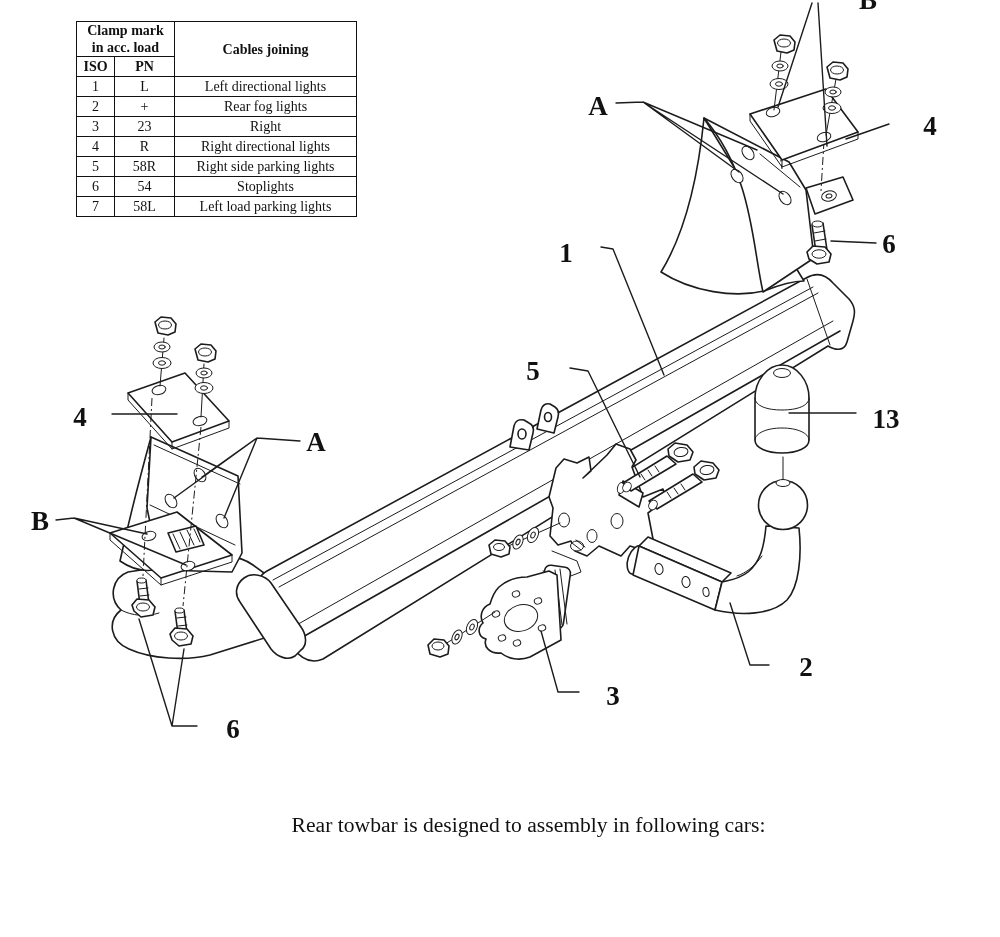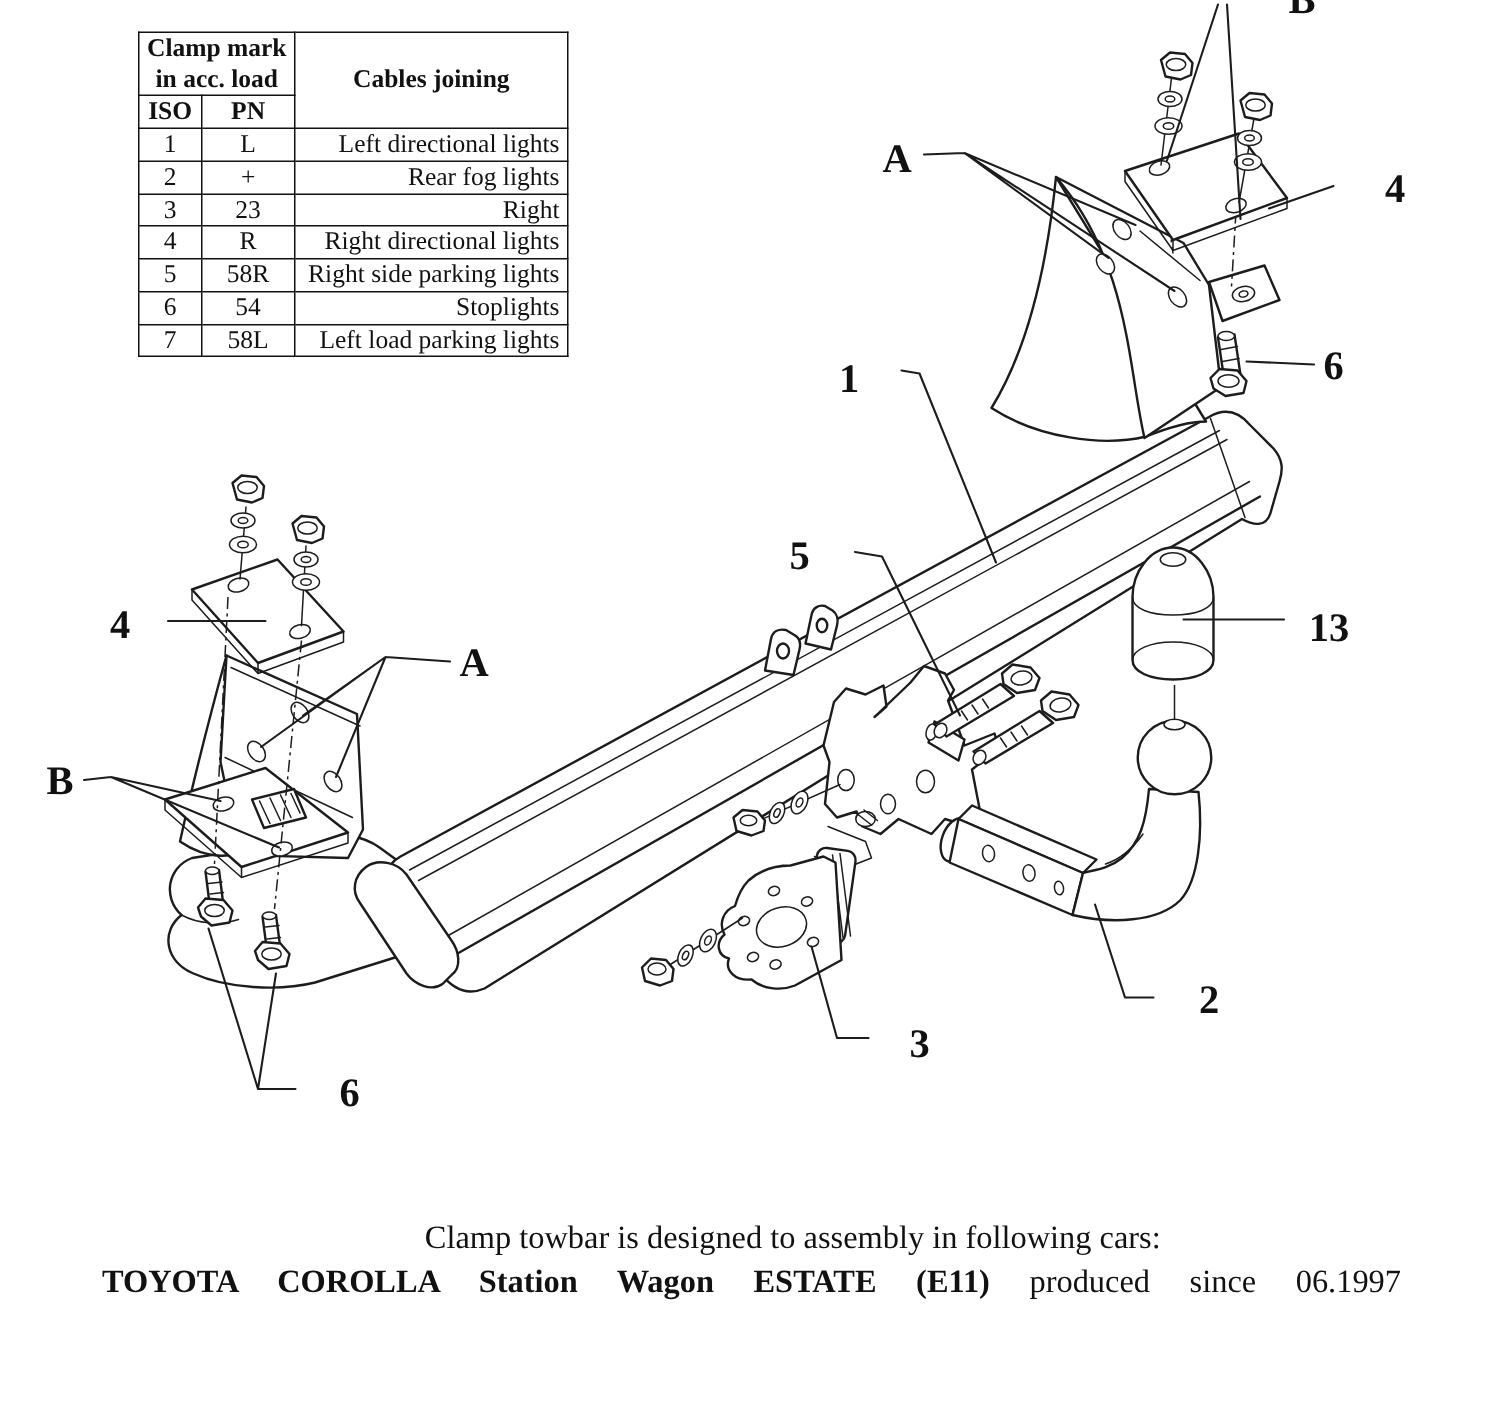--- a/index.html
+++ b/index.html
@@ -15,33 +15,33 @@
   .st { fill:#ffffff; stroke:#1c1c1c; stroke-width:1;   stroke-linejoin:round; }
   .dash { fill:none; stroke:#1c1c1c; stroke-width:1; stroke-dasharray:8 3 2 3; }
   .ld { fill:none; stroke:#1c1c1c; stroke-width:1.4; stroke-linejoin:round; stroke-linecap:round; }
   
   .part-label {
     position:absolute; transform:translate(-50%,-50%);
     font-weight:bold; font-size:27px; line-height:1; white-space:nowrap;
   }
   
   .clamp-table {
-    position:absolute; left:92px; top:21px; border-collapse:collapse;
-    font-size:17px; table-layout:fixed;
+    position:absolute; left:76px; top:21px; border-collapse:collapse;
+    font-size:14px; table-layout:fixed;
   }
   .clamp-table th, .clamp-table td {
     border:1.8px solid #111; padding:0 5px; line-height:1.22; height:19px;
     overflow:hidden; white-space:nowrap;
   }
   .clamp-table th { font-weight:bold; text-align:center; }
   .col-iso { width:38px; }
   .col-pn  { width:60px; }
   .col-cab { width:182px; }
   .cell-num { text-align:center; }
-  .cell-cab { text-align:right;margin-left:16px; }
+  .cell-cab { text-align:center;margin-left:16px; }
   
   .footer { position:absolute; left:68px; right:66px; top:811px; font-size:21.6px; line-height:29.4px; }
   .footer .center { text-align:center; padding-left:55px; }
   .footer .just   { text-align:justify; text-align-last:justify; }
   .footer b { font-weight:bold; }
 </style>
 </head>
 <body>
 
 <div class="page">
@@ -312,17 +312,16 @@
     </tr>
     <tr>
       <td class="cell-num">7</td>
       <td class="cell-num">58L</td>
       <td class="cell-cab">Left load parking lights</td>
     </tr>
   </tbody>
     </table>
 
   <div class="footer">
-    <div class="center">Clamp towbar is designed to assembly in following cars:</div>
-    <div class="just"><b>TOYOTA COROLLA Station Wagon ESTATE (E11)</b><span> produced since 06.1997</span></div>
+    <div class="center">Rear towbar is designed to assembly in following cars:</div>
   </div>
 
 </div>
 
 </body></html>

